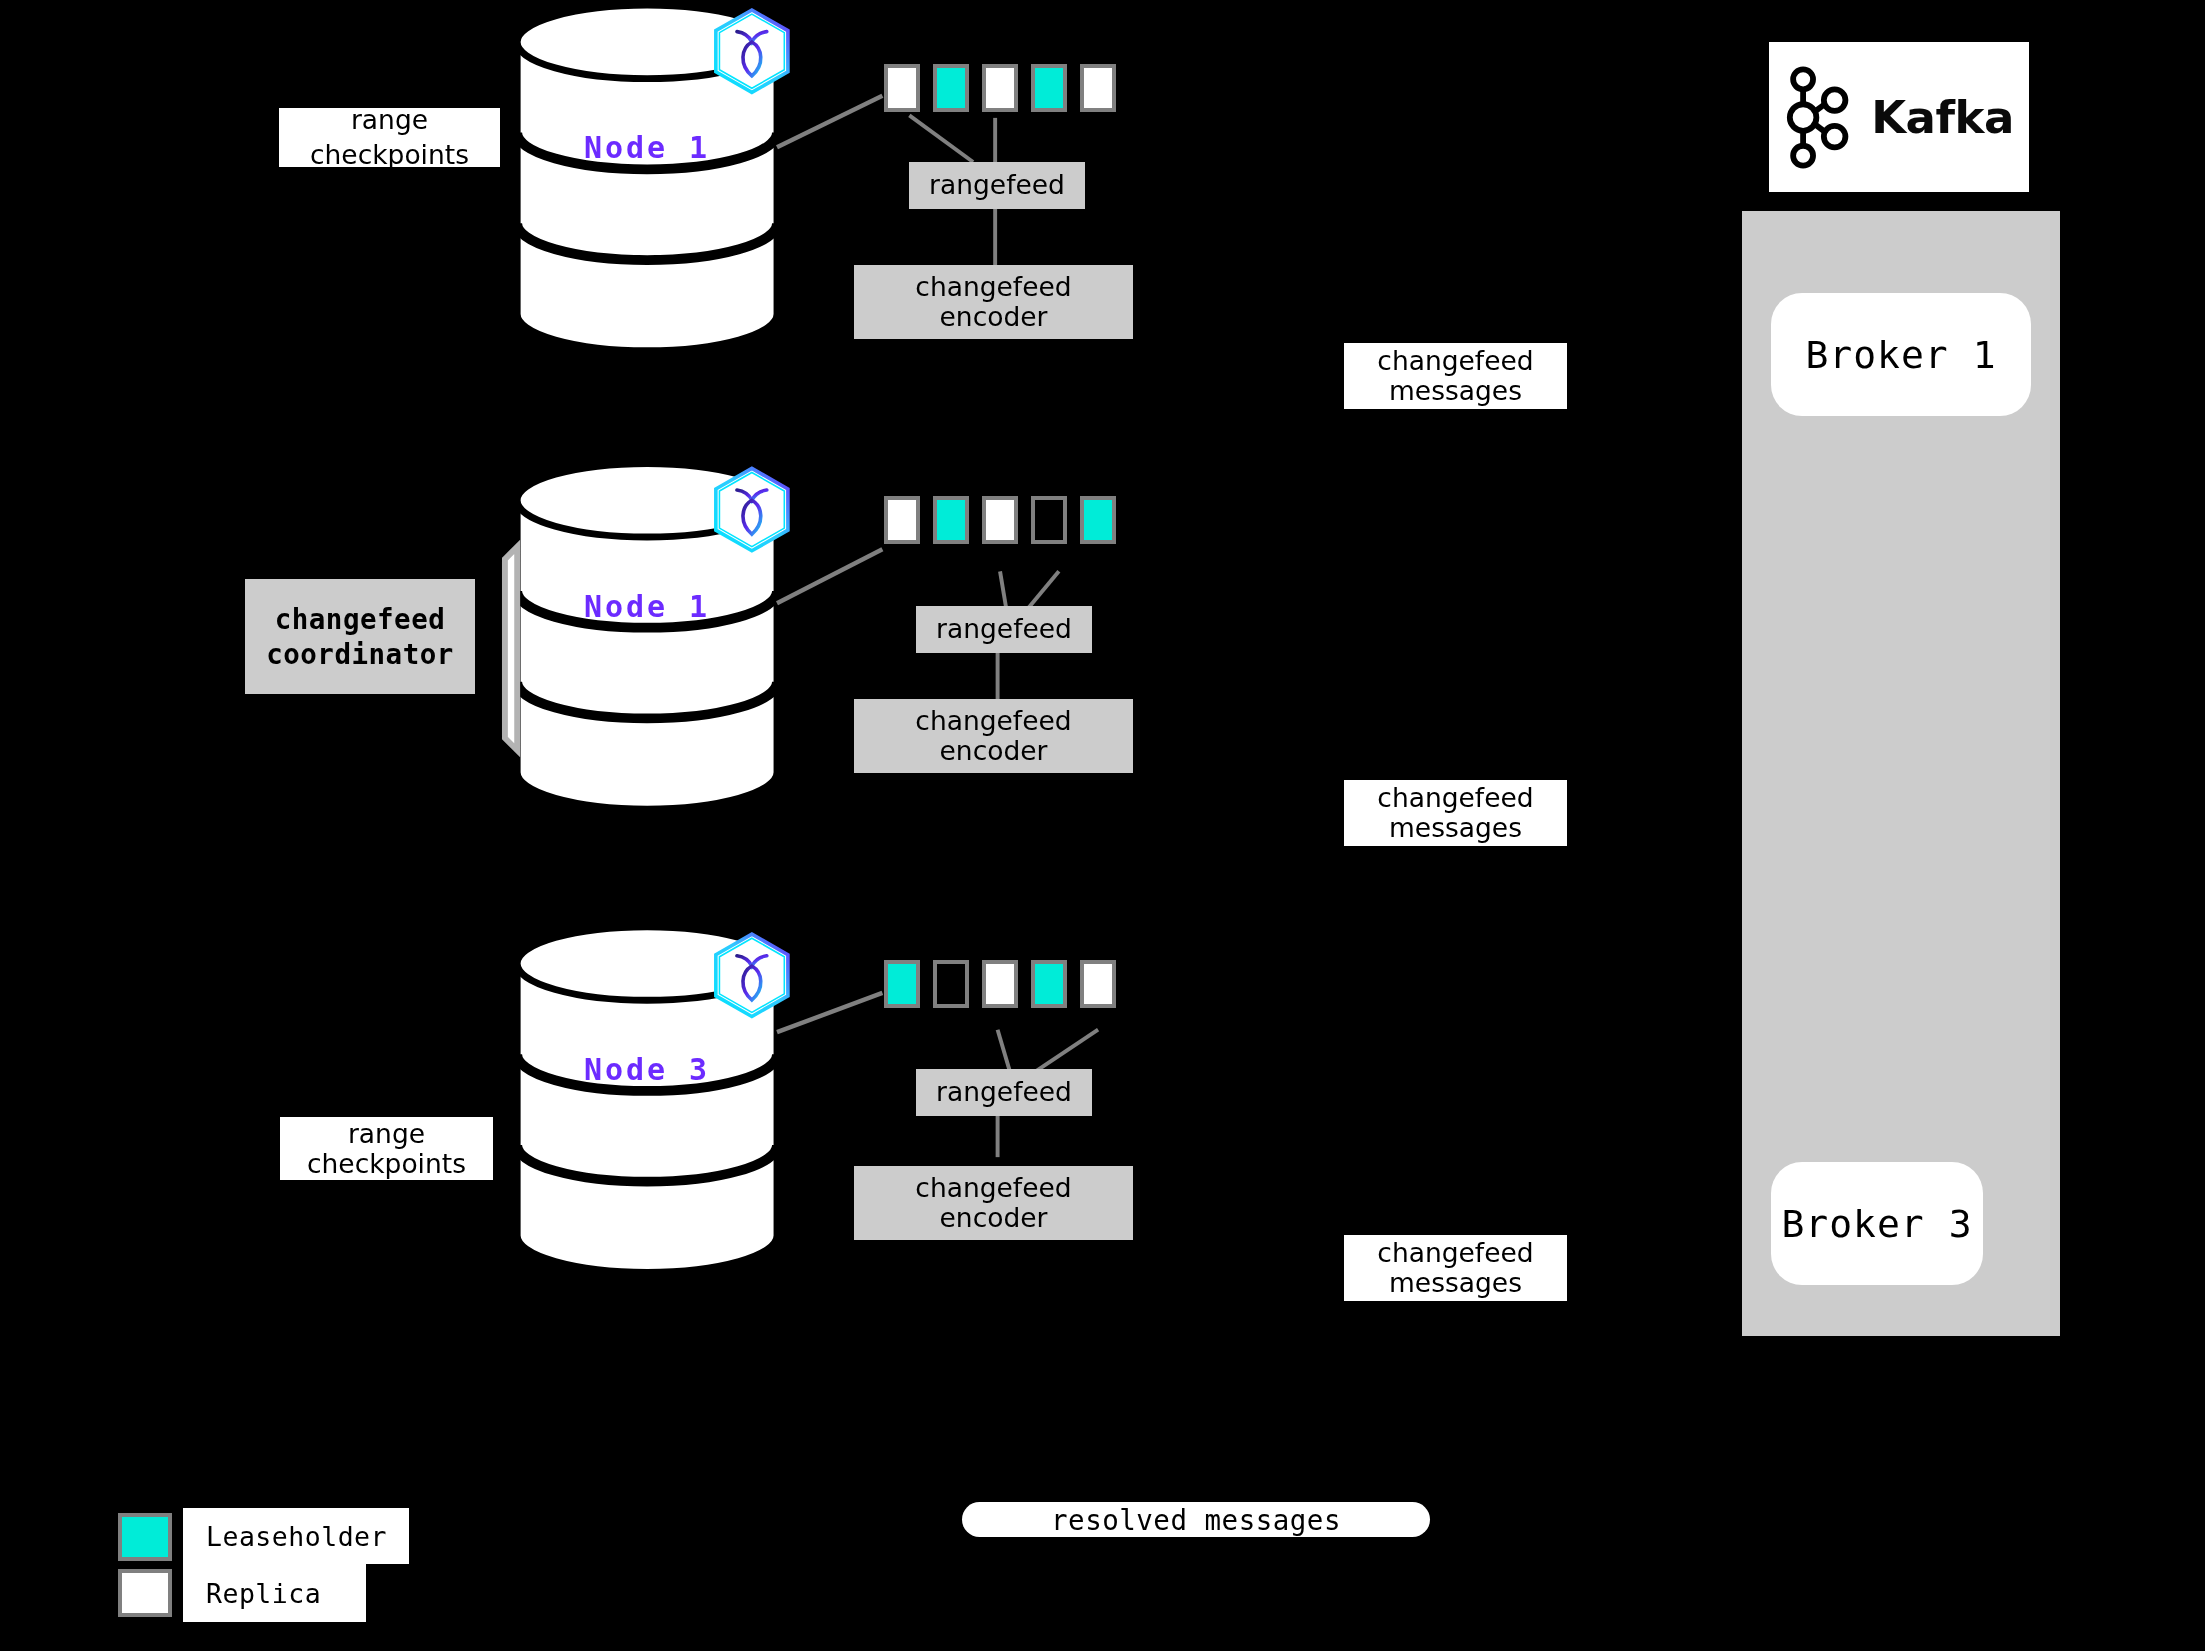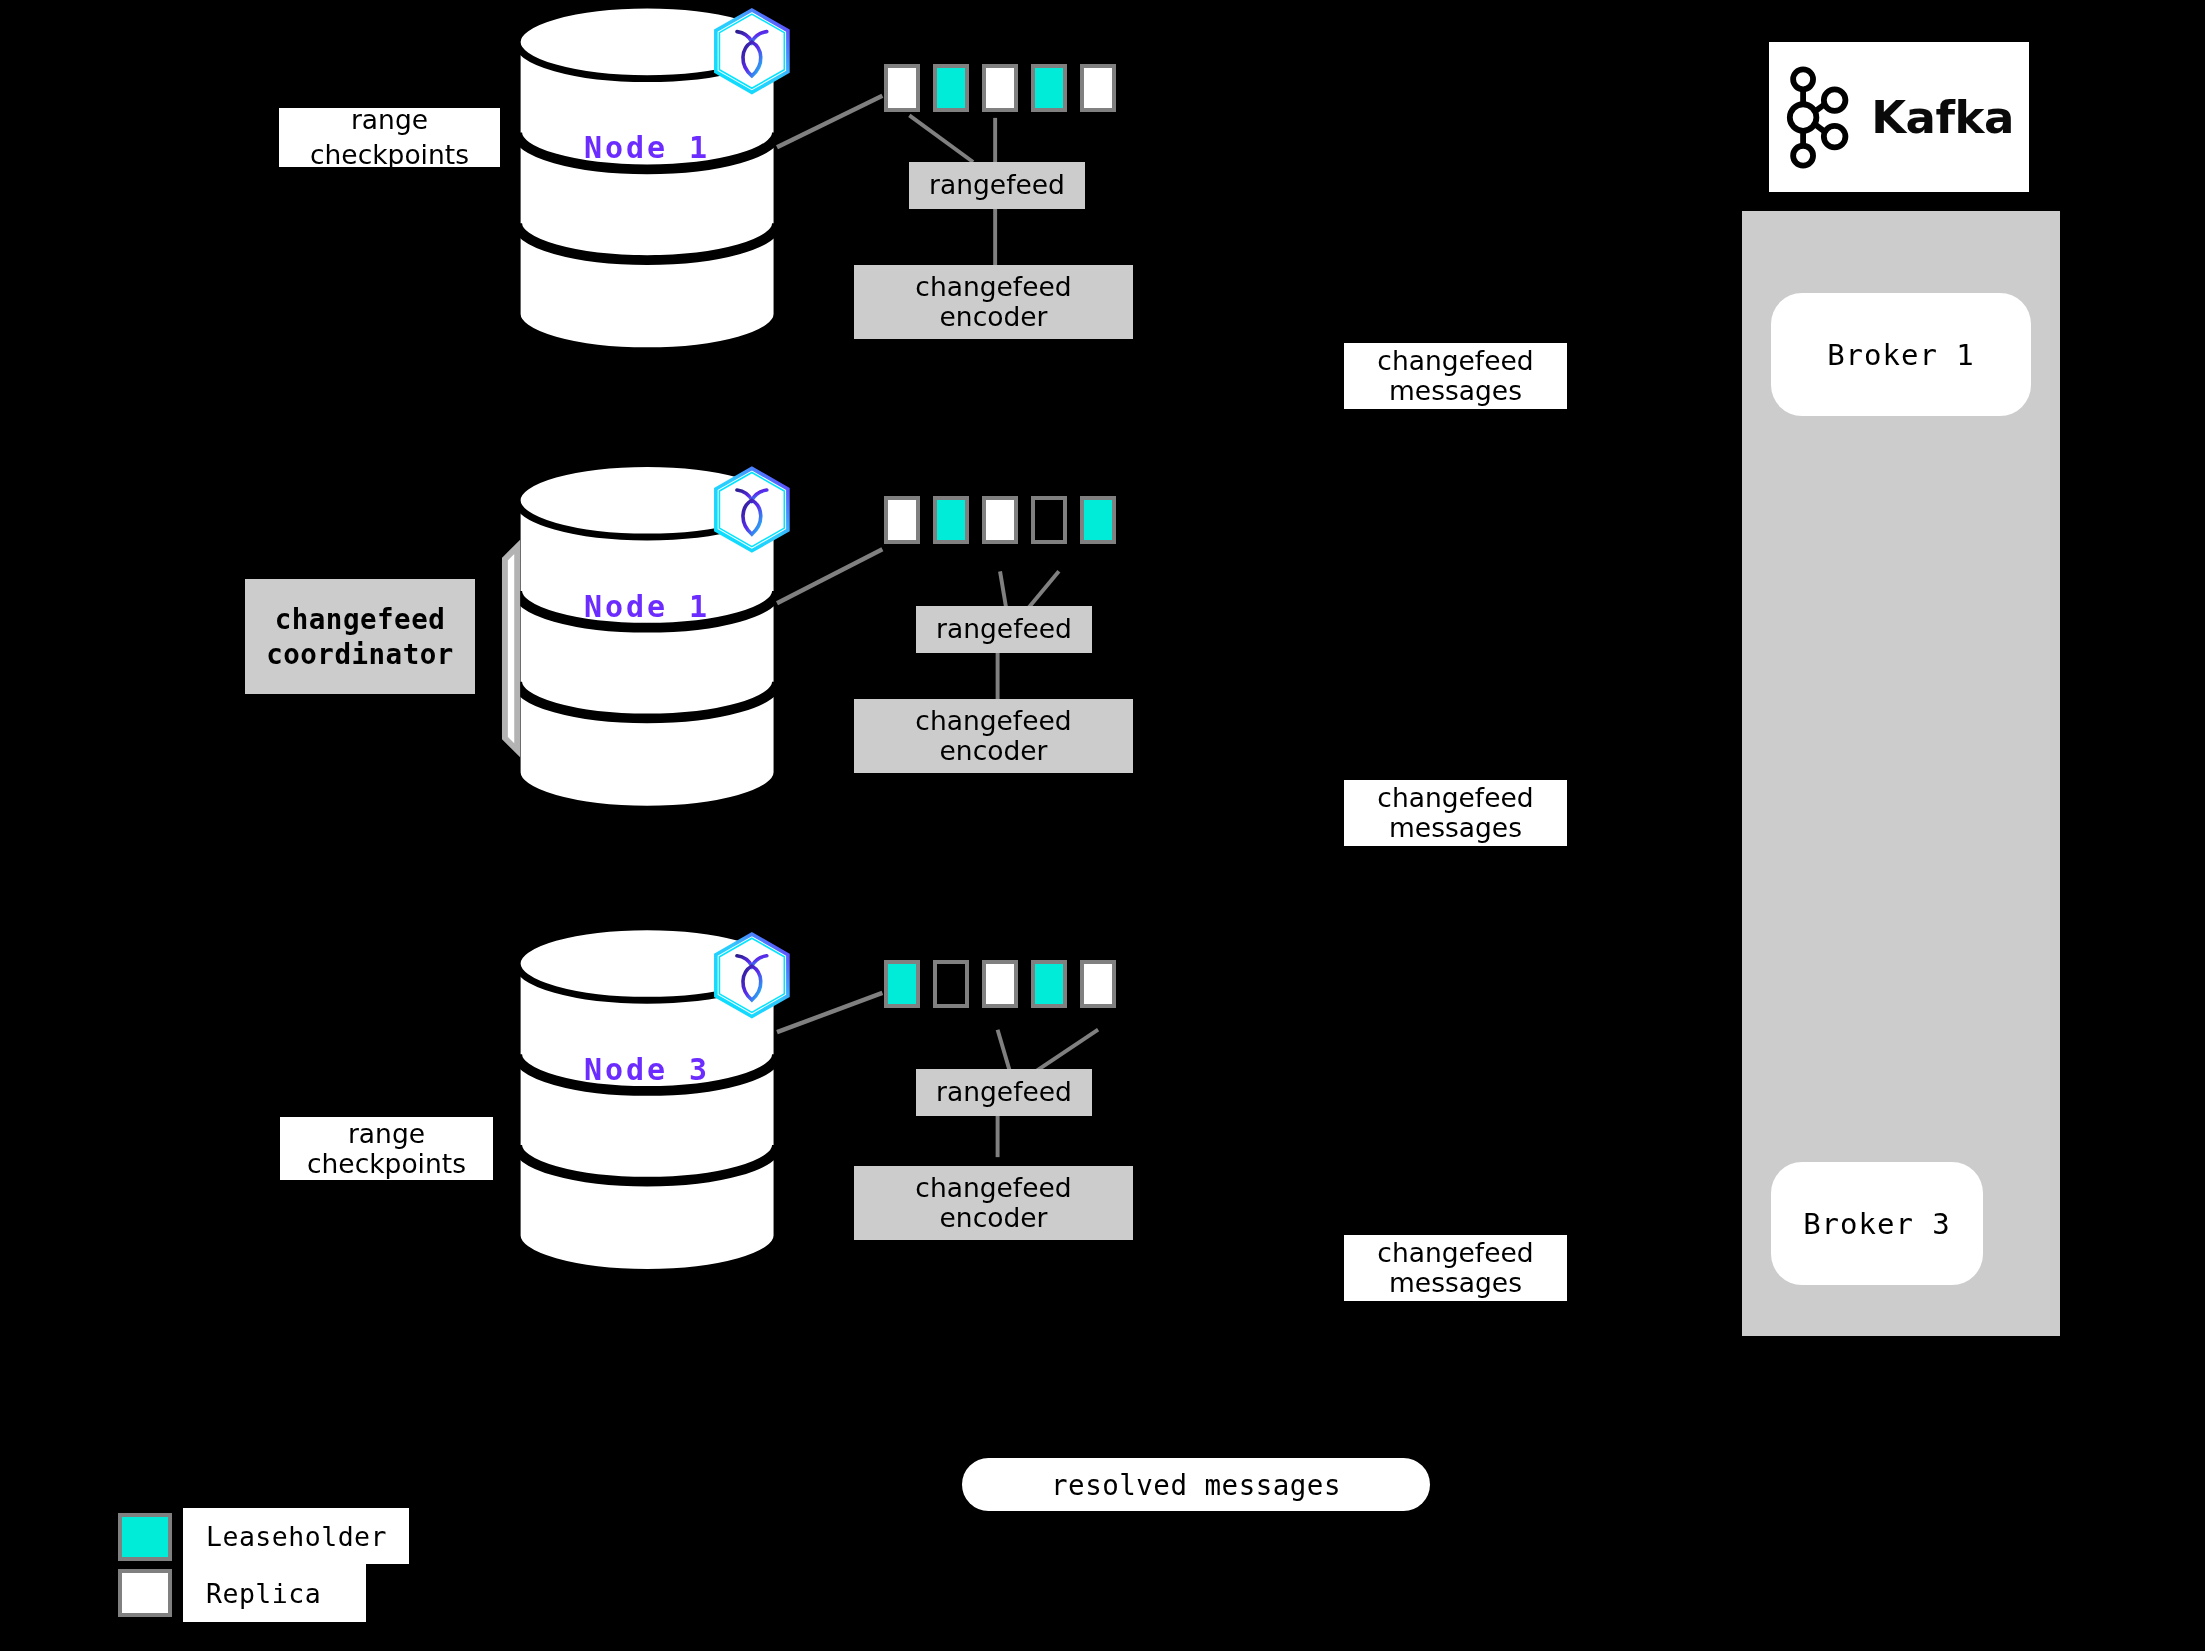--- a/index.html
+++ b/index.html
@@ -35,21 +35,21 @@
   .range.leaseholder{background:#00ecd8;}
   .range.empty{background:transparent;}
 
   
   .kafka-panel{background:#cccccc;}
   .kafka-logo-box{background:#ffffff;display:flex;align-items:center;justify-content:center;}
   .broker{
     background:#ffffff;border-radius:31px;color:#000;
     display:flex;align-items:center;justify-content:center;
     font-family:"DejaVu Sans Mono","Liberation Mono",monospace;
-    font-size:29px;letter-spacing:1px;
+    font-size:38px;letter-spacing:1px;
   }
 
   
   .pill{
     background:#ffffff;border-radius:490px;color:#000;
     display:flex;align-items:center;justify-content:center;
     font-family:"DejaVu Sans Mono","Liberation Mono",monospace;
     font-size:27.5px;letter-spacing:0.5px;
   }
 
@@ -244,21 +244,21 @@
   </div>
   <div class="abs wlabel" style="left:1344px;top:780px;width:223px;height:66px;font-size:26.5px;flex-direction:column;">
     <span>changefeed</span>
     <span>messages</span>
   </div>
   <div class="abs wlabel" style="left:1344px;top:1235px;width:223px;height:66px;font-size:26.5px;flex-direction:column;">
     <span>changefeed</span>
     <span>messages</span>
   </div>
 
-  <div class="abs pill" style="left:962px;top:1458px;width:468px;height:53px;">resolved messages</div>
+  <div class="abs pill" style="left:962px;top:1502px;width:468px;height:35px;">resolved messages</div>
 
   <div class="abs kafka-panel" style="left:1742px;top:211px;width:318px;height:1125px;"></div>
 
   <div class="abs kafka-logo-box" style="left:1769px;top:42px;width:260px;height:150px;">
     <svg width="83" height="105" viewBox="0 0 100 126">
       <g fill="none" stroke="#000" stroke-width="7">
         <circle cx="23" cy="17" r="12"></circle>
         <circle cx="23" cy="63" r="16"></circle>
         <circle cx="23" cy="109" r="12"></circle>
         <circle cx="61" cy="42" r="13"></circle>

